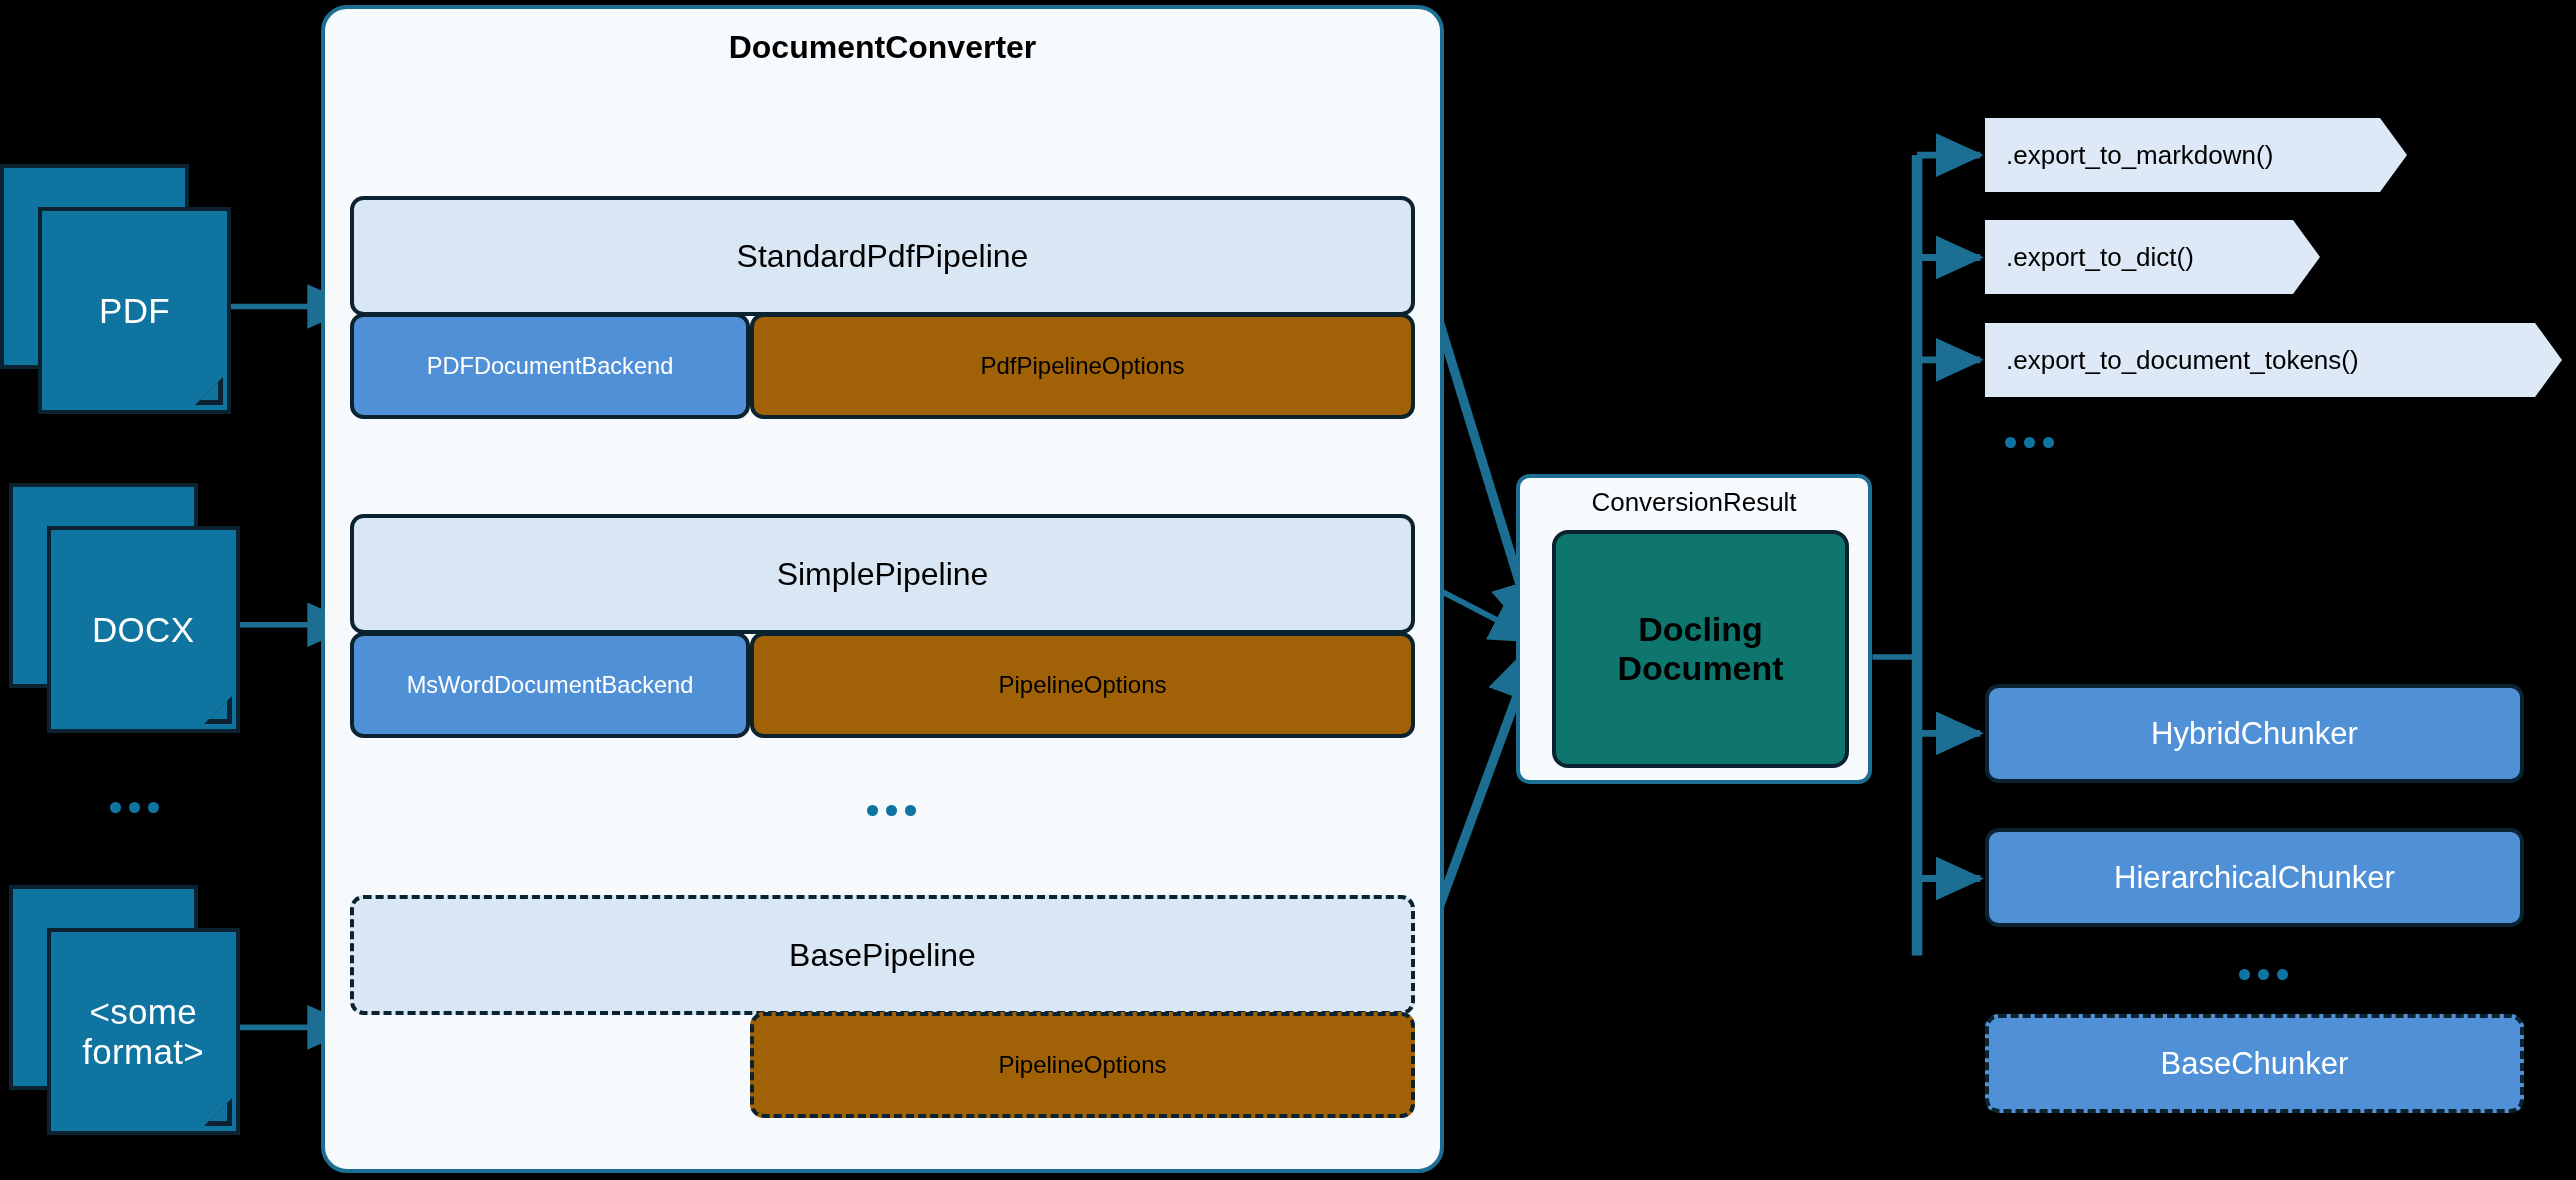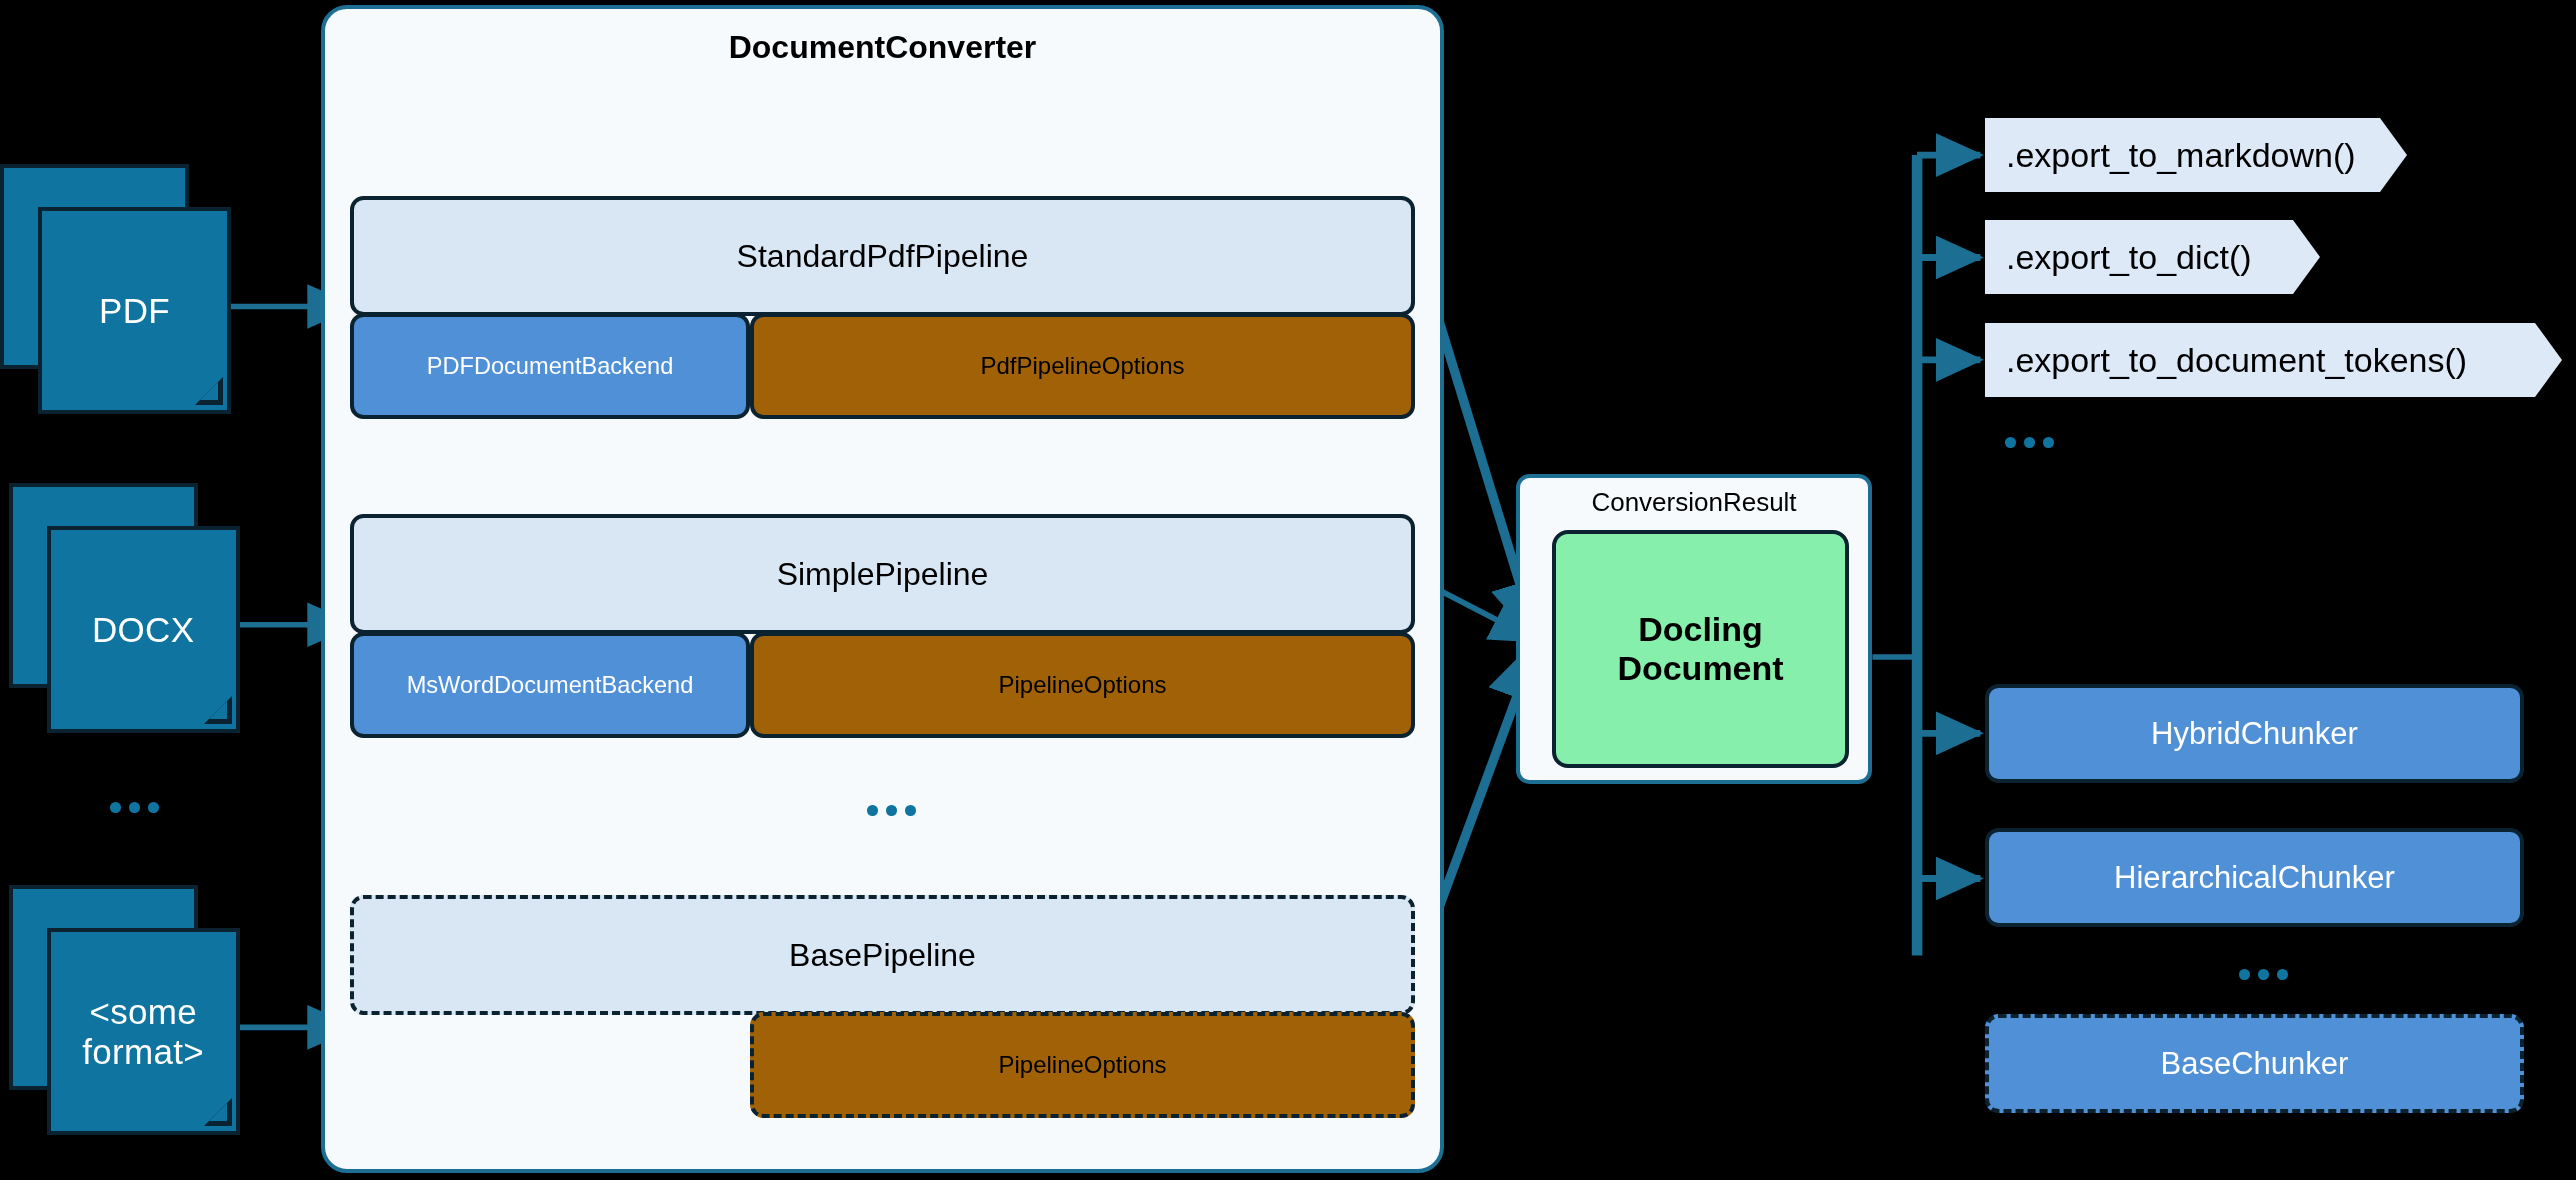--- a/index.html
+++ b/index.html
@@ -79,34 +79,34 @@
     background:#f7fafd;
     border:4.3px solid #1c6e92;
     border-radius:13.6px;
   }
   #conv-result-label{
     position:absolute;left:0;right:0;top:8.7px;
     text-align:center;font-size:26px;color:#000;
   }
   #docling-doc{
     position:absolute;
-    background:#86efac;
+    background:#0f766e;
     border:4.3px solid #0b2330;
     border-radius:16px;
     display:flex;align-items:center;justify-content:center;
     text-align:center;font-size:34px;font-weight:700;color:#000;
     line-height:1.14;
   }
 
   
   .export-shape{
     background:#dde9f7;
     display:flex;align-items:center;
     padding-left:21px;
-    font-size:34px;color:#000;
+    font-size:26px;color:#000;
     clip-path:polygon(0 0, calc(100% - 27px) 0, 100% 50%, calc(100% - 27px) 100%, 0 100%);
   }
 
   
   .chunker{
     background:#4f90d6;
     border:4.3px solid #0b2330;
     border-radius:13.6px;
     display:flex;align-items:center;justify-content:center;
     color:#ffffff;font-size:31px;

